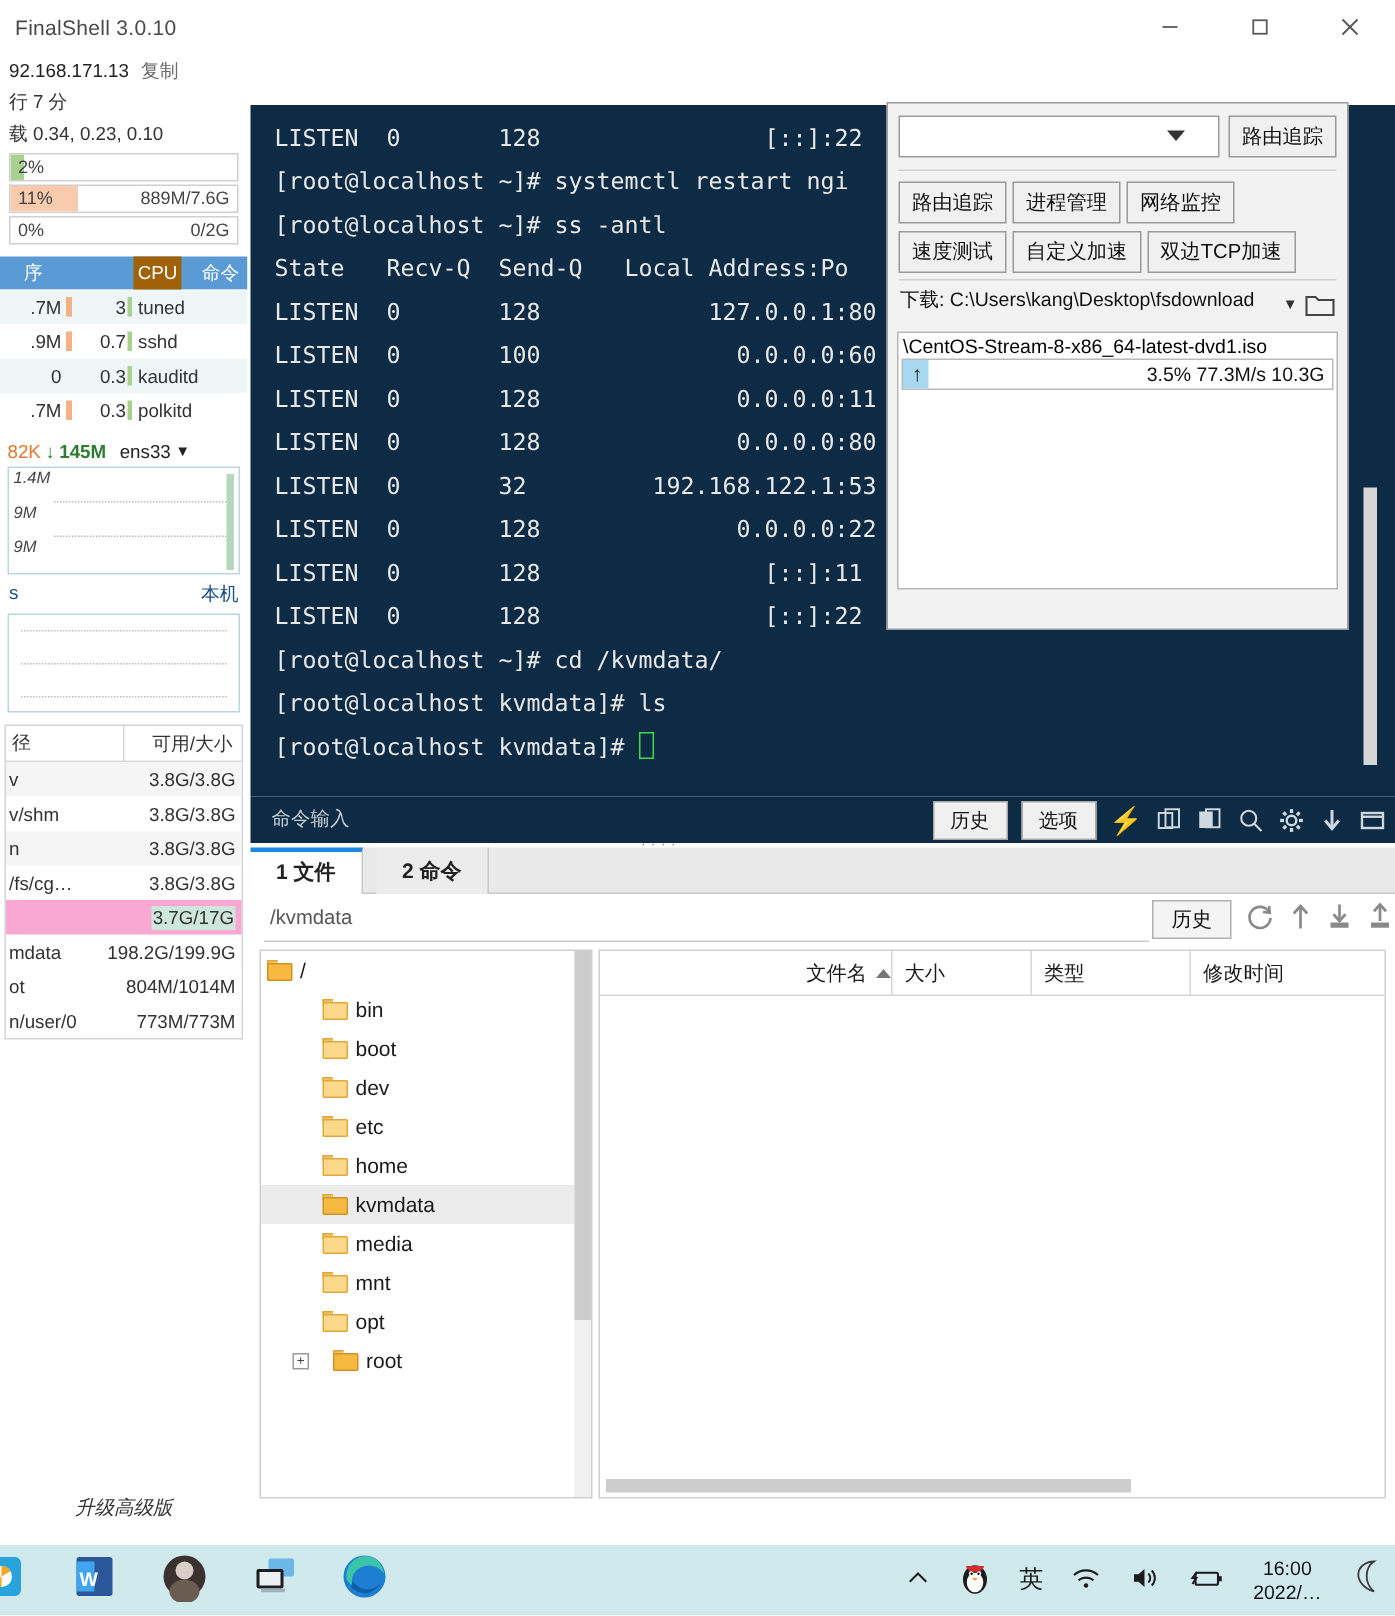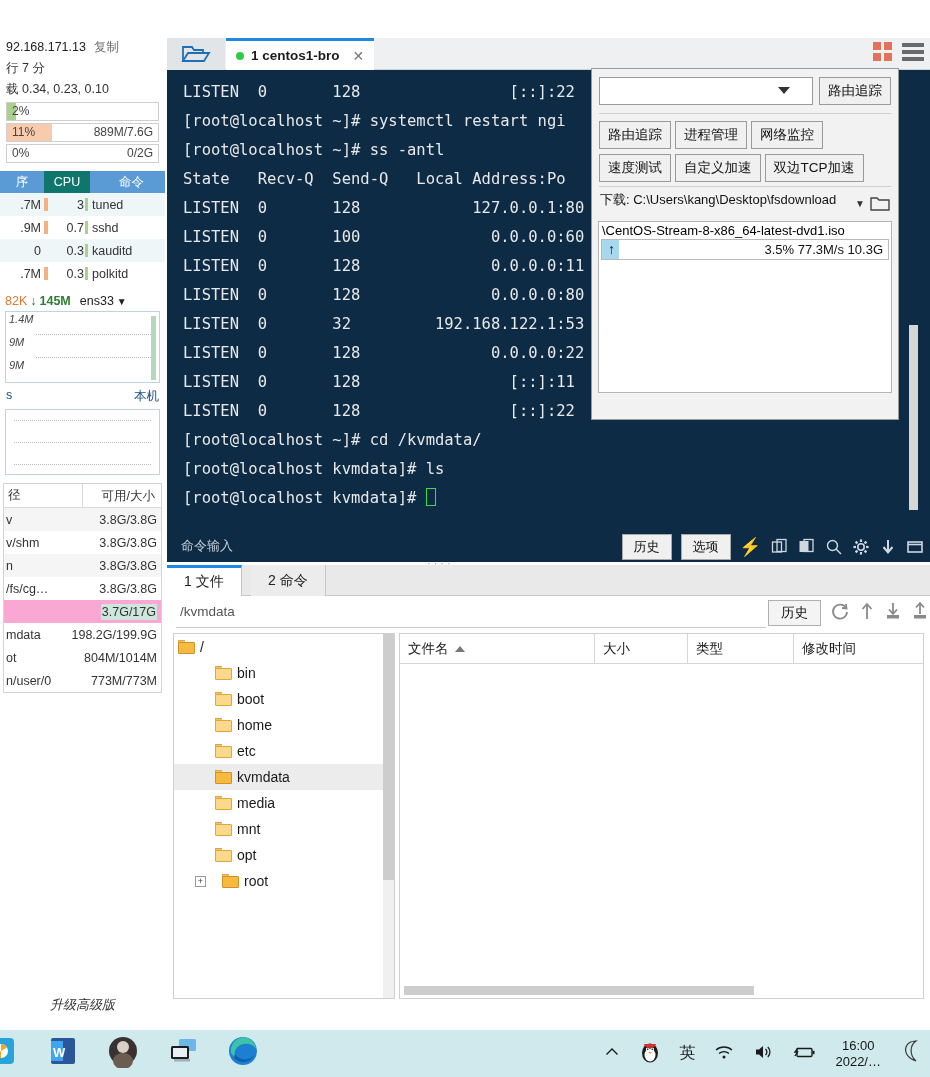--- a/index.html
+++ b/index.html
@@ -41,21 +41,21 @@
   .meter .fill { position:absolute; left:0; top:0; bottom:0; }
   .meter .lbl { position:absolute; left:5px; top:1px; font-size:12px; color:#444; }
   .meter .rgt { position:absolute; right:5px; top:1px; font-size:12px; color:#444; }
 
   .proc-head {
     display:flex; margin:8px 0 0 0; height:22px; align-items:stretch;
     background:#5b9bd5; color:#fff; font-size:12.5px;
   }
   .proc-head div { display:flex; align-items:center; justify-content:center; }
   .ph-mem { width:44px; }
-  .ph-cpu { width:46px; background:#0f766e; }
+  .ph-cpu { width:32px; background:#a16207;margin-left:45px; }
   .ph-cmd { flex:1; justify-content:flex-start; padding-left:8px; }
   .proc-row { display:flex; height:23px; font-size:12.5px; align-items:center; }
   .proc-row:nth-child(odd) { background:#eef6f8; }
   .proc-row:nth-child(even) { background:#ffffff; }
   .pr-mem { width:44px; text-align:right; padding-right:3px; }
   .pr-bar { width:4px; height:13px; background:#f4b183; margin-right:2px;}
   .pr-cpu { width:34px; text-align:right; padding-right:0px; }
   .pr-cbar { width:3px; height:13px; background:#a9d18e; margin:0 4px 0 1px;}
   .pr-cmd { flex:1; }
 
@@ -155,21 +155,21 @@
              position:relative; }
   .pp-prog .pfill { position:absolute; left:0; top:0; bottom:0; background:#a8d8f0; }
   .pp-prog .parrow { position:absolute; left:6px; top:1px; color:#111; font-size:14px; }
   .pp-prog .pstat { position:absolute; right:5px; top:2px; font-size:13px; color:#111; }
 
   
   .lower { position:absolute; left:167px; top:565px; width:763px; height:465px; background:#fff; }
   .ltabs { position:absolute; left:0; top:0; height:31px; width:763px;
            background:#e9e9e9; border-bottom:1px solid #c8c8c8; }
   .ltab { position:absolute; top:0; height:31px; display:flex; align-items:center;
-          padding:0 17px; font-size:14px; font-weight:normal; background:#ececec;
+          padding:0 17px; font-size:14px; font-weight:bold; background:#ececec;
           border-right:1px solid #c8c8c8; color:#222;}
   .ltab.active { background:#fff; border-top:3px solid #1e88e5; }
   .pathbar { position:absolute; left:3px; top:31px; width:763px; height:35px; }
   .pathbar .p { position:absolute; left:10px; top:8px; font-size:13.5px; color:#555; }
   .pathbar .uline { position:absolute; left:6px; top:31px; width:590px; height:1px; background:#c9c9c9; }
   .pb-right { position:absolute; right:4px; top:4px; display:flex; align-items:center; gap:9px; }
   .hist-btn { background:#f4f4f4; border:1px solid #b0b0b0; font-size:13.5px; padding:3px 12px; color:#111; }
 
   .tree {
     position:absolute; left:6px; top:68px; width:222px; height:366px;
@@ -214,20 +214,41 @@
   .tb-right { position:absolute; right:8px; top:0; height:47px; display:flex;
               align-items:center; gap:19px; font-size:14px; color:#1b1b1b; }
   .clock { display:flex; flex-direction:column; align-items:center; font-size:13px;
            line-height:16px; color:#141414; }
 </style>
 </head>
 <body>
 
 <div class="app">
 
+  <div class="titlebar">
+    <div class="title">FinalShell 3.0.10</div>
+    <div class="wbtns">
+      <div class="wbtn">
+        <svg width="16" height="16" viewBox="0 0 16 16">
+            <line x1="3" y1="8" x2="13" y2="8" stroke="#5a5a5a" stroke-width="1.2"></line>
+          </svg>
+      </div>
+      <div class="wbtn">
+        <svg width="16" height="16" viewBox="0 0 16 16">
+            <rect x="3.5" y="3.5" width="9" height="9" fill="none" stroke="#5a5a5a" stroke-width="1.2"></rect>
+          </svg>
+      </div>
+      <div class="wbtn">
+        <svg width="18" height="18" viewBox="0 0 18 18">
+            <line x1="4" y1="4" x2="14" y2="14" stroke="#5a5a5a" stroke-width="1.3"></line>
+            <line x1="14" y1="4" x2="4" y2="14" stroke="#5a5a5a" stroke-width="1.3"></line>
+          </svg>
+      </div>
+    </div>
+  </div>
 
   <div class="sidebar">
     <div class="sb-row sb-ip">
       <span>92.168.171.13</span><span class="copy">复制</span>
     </div>
     <div class="sb-row" style="font-size:12.5px;">行&nbsp;<span>7 分</span></div>
     <div class="sb-row" style="font-size:12.5px;">载 <span>0.34, 0.23, 0.10</span></div>
 
     <div class="meter">
       <div class="fill" style="width:6%;background:#a9d18e;"></div>
@@ -342,46 +363,20 @@
       </div>
       <div class="disk-row">
         <div class="dr-path">n/user/0</div>
         <div class="dr-sz">773M/773M</div>
       </div>
     </div>
 
     <div class="upgrade">升级高级版</div>
   </div>
 
-  <div class="tabbar">
-    <div class="folder-btn">
-      <svg width="30" height="22" viewBox="0 0 30 22">
-        <path d="M2 18 L2 4 L11 4 L13 7 L22 7 L22 10" fill="none" stroke="#1e6fb8" stroke-width="1.8"></path>
-        <path d="M2 18 L7 10 L28 10 L23 18 Z" fill="none" stroke="#1e6fb8" stroke-width="1.8"></path>
-      </svg>
-    </div>
-    <div class="tab">
-      <span class="dot"></span>
-      <span>1 centos1-bro</span>
-      <span class="x">✕</span>
-    </div>
-    <div class="tb-icons">
-      <span class="grid-ico">
-          <i></i>
-          <i></i>
-          <i></i>
-          <i></i>
-        </span>
-      <span class="ham">
-          <i></i>
-          <i></i>
-          <i></i>
-        </span>
-    </div>
-  </div>
 
   <div class="term"><div>LISTEN  0       128                [::]:22</div><div>[root@localhost ~]# systemctl restart ngi</div><div>[root@localhost ~]# ss -antl</div><div>State   Recv-Q  Send-Q   Local Address:Po</div><div>LISTEN  0       128            127.0.0.1:80</div><div>LISTEN  0       100              0.0.0.0:60</div><div>LISTEN  0       128              0.0.0.0:11</div><div>LISTEN  0       128              0.0.0.0:80</div><div>LISTEN  0       32         192.168.122.1:53</div><div>LISTEN  0       128              0.0.0.0:22</div><div>LISTEN  0       128                [::]:11</div><div>LISTEN  0       128                [::]:22</div><div>[root@localhost ~]# cd /kvmdata/</div><div>[root@localhost kvmdata]# ls</div><div><span>[root@localhost kvmdata]# </span><span class="term-cursor"></span></div></div>
   <div class="term-sb"></div>
 
   <div class="cmdbar">
     <div class="ph">命令输入</div>
     <div class="cmd-btns">
       <button class="cbtn">历史</button>
       <button class="cbtn">选项</button>
       <span class="cico" style="color:#2ecc40;font-size:18px;">⚡</span>
@@ -534,29 +529,37 @@
             <i></i>
           </span>
           <span>boot</span>
         </div>
       <div class="tnode">
           <span class="ind" style="width:32px;"></span>
           <span class="folder">
             <b></b>
             <i></i>
           </span>
+          <span>dev</span>
+        </div>
+      <div class="tnode">
+          <span class="ind" style="width:32px;"></span>
+          <span class="folder">
+            <b></b>
+            <i></i>
+          </span>
+          <span>etc</span>
+        </div>
+      <div class="tnode">
+          <span class="ind" style="width:32px;"></span>
+          <span class="folder">
+            <b></b>
+            <i></i>
+          </span>
           <span>home</span>
-        </div>
-      <div class="tnode">
-          <span class="ind" style="width:32px;"></span>
-          <span class="folder">
-            <b></b>
-            <i></i>
-          </span>
-          <span>etc</span>
         </div>
       <div class="tnode sel">
           <span class="ind" style="width:32px;"></span>
           <span class="folder open">
             <b></b>
             <i></i>
           </span>
           <span>kvmdata</span>
         </div>
       <div class="tnode">
@@ -593,21 +596,21 @@
           </span>
           <span>root</span>
         </div>
       <div class="tree-sb">
           <div class="thumb"></div>
         </div>
     </div>
 
     <div class="filelist">
       <div class="fl-head">
-        <div class="fl-col" style="width:195px;">
+        <div class="fl-col" style="width:195px;justify-content:flex-end;">
           <span>文件名</span>
           <span class="caret-up"></span>
         </div>
         <div class="fl-col" style="width:93px;">大小</div>
         <div class="fl-col" style="width:106px;">类型</div>
         <div class="fl-col" style="flex:1;border-right:none;">修改时间</div>
       </div>
       <div class="fl-scroll">
           <div class="thumb"></div>
         </div>

